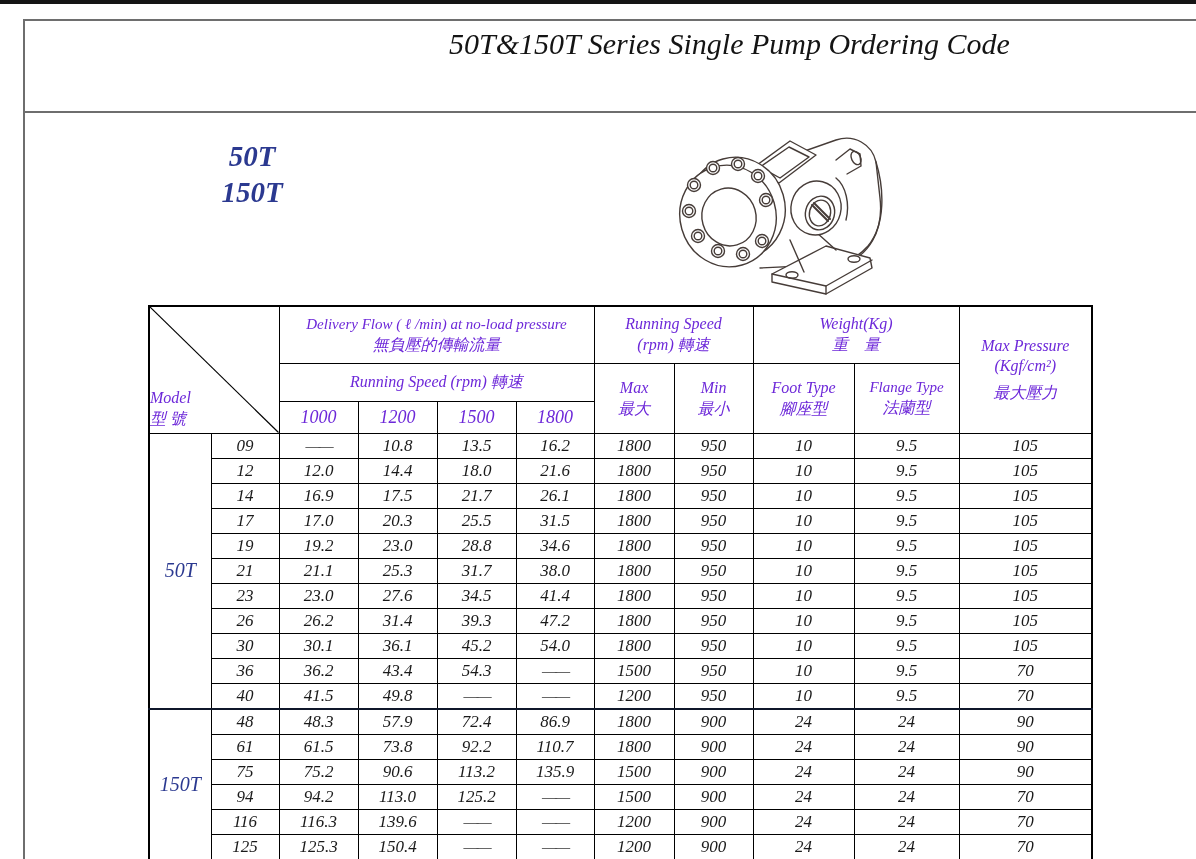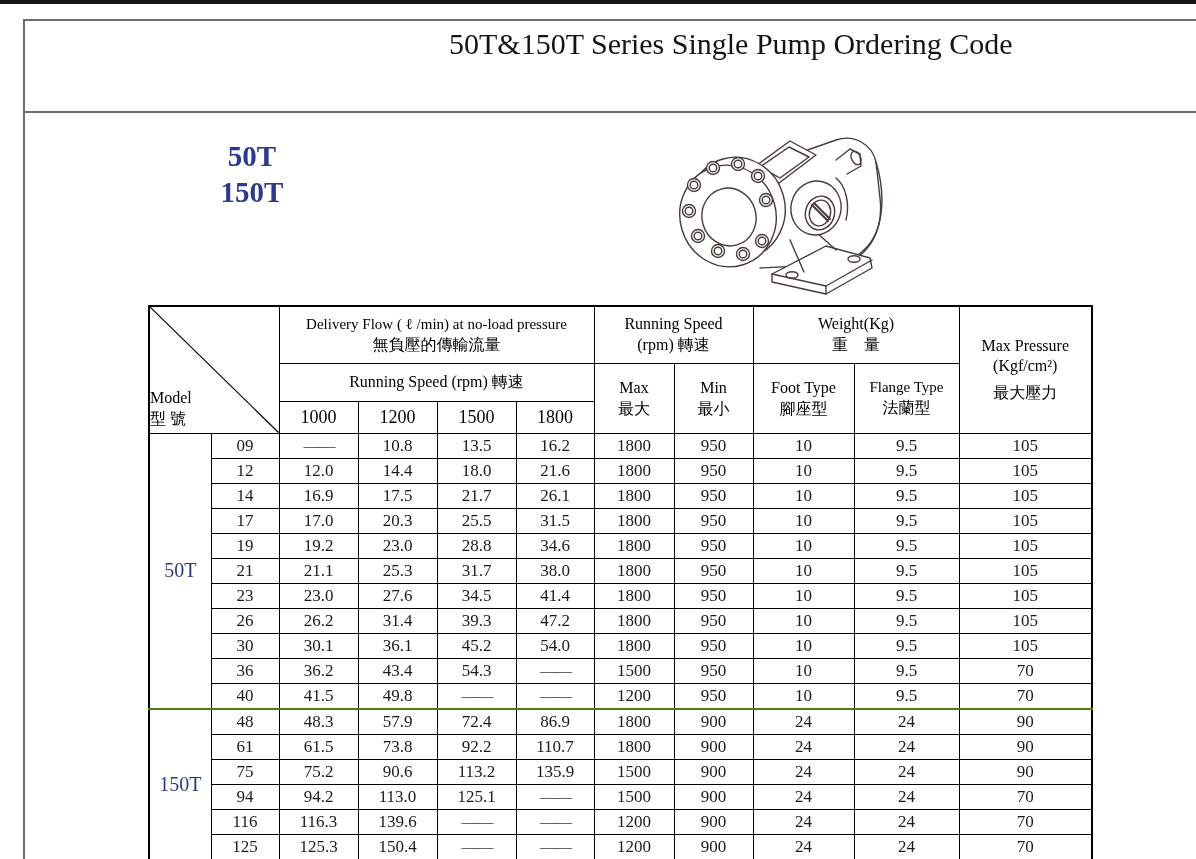--- a/index.html
+++ b/index.html
@@ -1,38 +1,38 @@
 <!DOCTYPE html>
 <html><head>
 <meta charset="utf-8">
 <style>
   html,body{margin:0;padding:0;background:#fff;}
   #page{position:relative;width:1196px;height:859px;background:#ffffff;overflow:hidden;
-        font-family:"Liberation Serif","DejaVu Serif",serif;color:#1a1a1a;}
+        font-family:"Liberation Serif","DejaVu Serif",serif;color:#1a1a1a;font-style:italic;}
   .topbar{position:absolute;left:0;top:0;width:1196px;height:4px;background:#151515;}
   .frame-top{position:absolute;left:23px;top:19px;width:1173px;height:2px;background:#6e6e6e;}
   .frame-left{position:absolute;left:23px;top:19px;width:2px;height:840px;background:#6e6e6e;}
   .title-sep{position:absolute;left:23px;top:111px;width:1173px;height:2px;background:#6e6e6e;}
   .title-block{position:absolute;left:449px;top:24px;width:720px;line-height:39px;font-size:30px;color:#141414;}
   .series-label{position:absolute;left:196px;top:138px;width:112px;text-align:center;
                 font-size:29px;font-weight:bold;color:#2b3990;line-height:36px;}
   .pump{position:absolute;left:640px;top:128px;width:300px;height:170px;}
   
   table.spec{position:absolute;left:148px;top:305px;width:943px;border-collapse:collapse;
              border:2px solid #000;table-layout:fixed;}
   table.spec th,table.spec td{border:1px solid #000;padding:0;text-align:center;vertical-align:middle;
              font-weight:normal;overflow:hidden;}
-  table.spec thead th{color:#000000;}
+  table.spec thead th{color:#6d28d9;}
   .h-en{font-size:16px;line-height:20px;}
   .h-en-sm{font-size:15px;line-height:19px;}
   .h-zh{font-size:16px;line-height:21px;}
   .h-num{font-size:18px;margin-left:26px;}
   td.val{font-size:17px;height:24px;line-height:22px;}
   th.group-label{color:#2b3990;font-size:20px;font-weight:bold;background:#fff;}
-  tr.group-start td, tr.group-start th{border-top:2px solid #4d7c0f;}
+  tr.group-start td, tr.group-start th{border-top:2px solid #0f172a;}
   .dash{color:#4d4d4d;letter-spacing:-0.12em;font-size:15px;}
   th.model-cell{position:relative;}
   th.model-cell .diag{position:absolute;left:0;top:0;width:100%;height:100%;}
   th.model-cell .model-txt{position:absolute;left:0;bottom:4px;text-align:left;}
   .rowA{height:57px;} .rowB{height:38px;} .rowC{height:32px;}
 </style>
 </head>
 <body>
 
 <div id="page">
@@ -364,21 +364,21 @@
           <td class="val">1500</td>
           <td class="val">900</td>
           <td class="val">24</td>
           <td class="val">24</td>
           <td class="val">90</td>
         </tr>
         <tr>
           <td class="val">94</td>
           <td class="val">94.2</td>
           <td class="val">113.0</td>
-          <td class="val">125.1</td>
+          <td class="val">125.2</td>
           <td class="val dash">——</td>
           <td class="val">1500</td>
           <td class="val">900</td>
           <td class="val">24</td>
           <td class="val">24</td>
           <td class="val">70</td>
         </tr>
         <tr>
           <td class="val">116</td>
           <td class="val">116.3</td>

